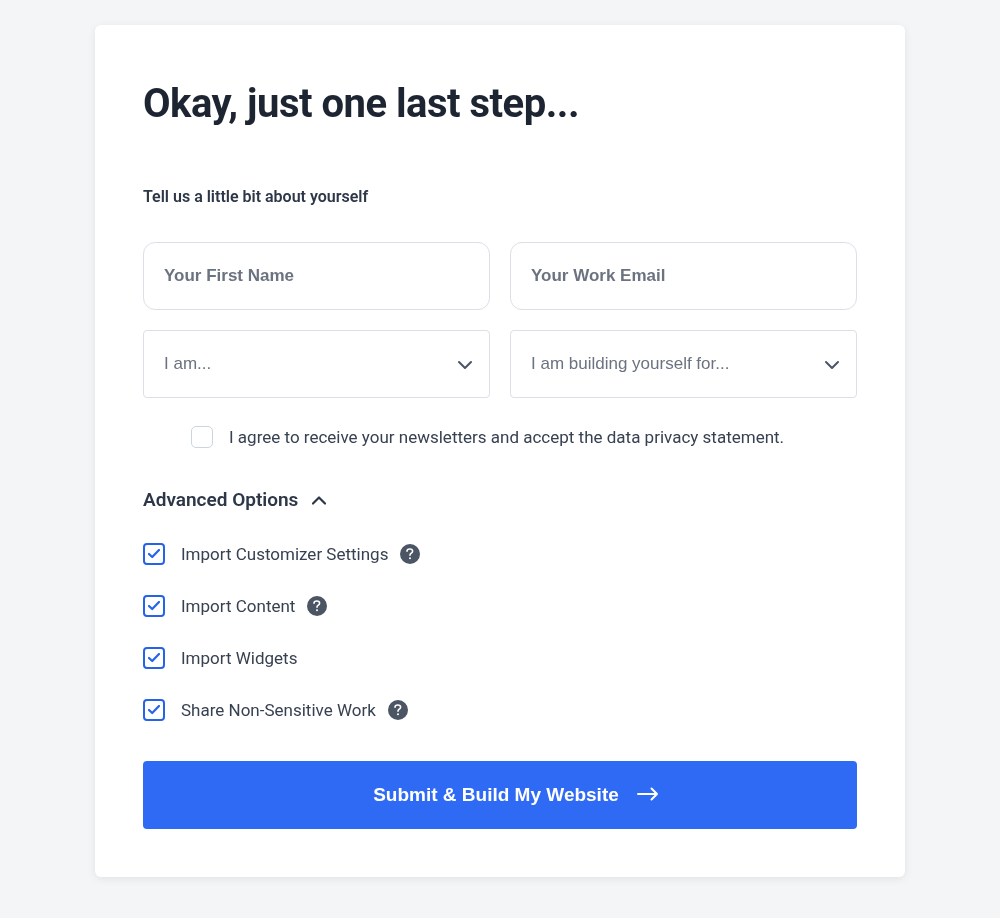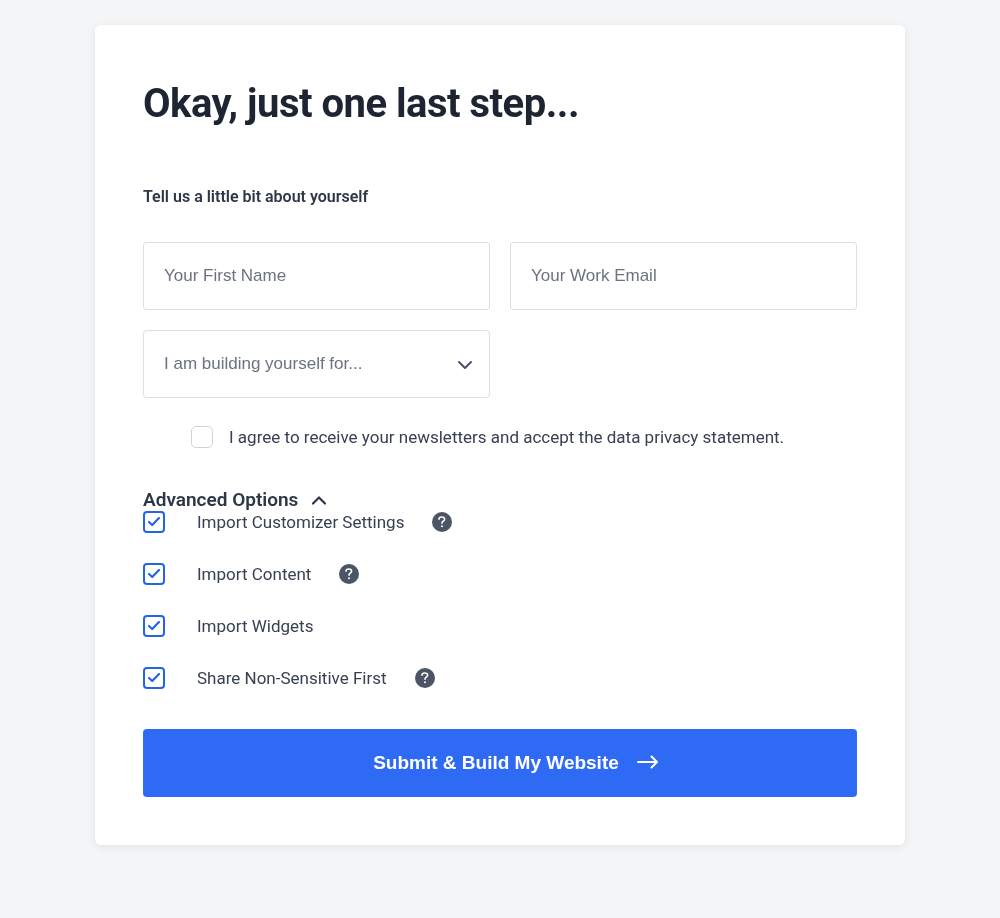--- a/index.html
+++ b/index.html
@@ -38,25 +38,26 @@
     .fields-grid {
       display: grid;
       grid-template-columns: 1fr 1fr;
       gap: 20px;
       margin-bottom: 28px;
     }
     .text-input {
       width: 100%;
       height: 68px;
       border: 1px solid #dcdfe6;
-      border-radius: 3px;
+      border-radius: 12px;
       padding: 0 20px;
       font-size: 17px;
       color: #701a75;
       background: #fff;
+      font-weight: bold;
     }
     .text-input::placeholder {
       color: #6b7280;
     }
     .select-wrapper {
       position: relative;
       width: 100%;
     }
     .select-input {
       width: 100%;
@@ -102,33 +103,33 @@
       border: 2px solid #2563eb;
       border-radius: 4px;
     }
     .consent-text {
       font-size: 17px;
       color: #374151;
     }
     .advanced-header {
       display: flex;
       align-items: center;
+      margin-bottom: 32px;
       cursor: pointer;
     }
     .advanced-label {
       font-size: 19px;
       font-weight: 600;
       color: #2d3748;
       margin-right: 14px;
     }
     .option-row {
       display: flex;
       align-items: center;
       margin-bottom: 30px;
-      gap: 16px;
     }
     .option-label {
       font-size: 17px;
       color: #374151;
       margin-right: 12px;
     }
     .help-icon {
       width: 20px;
       height: 20px;
       border-radius: 50%;
@@ -163,20 +164,28 @@
 <body>
 
 <div class="card">
   <h1 class="title">Okay, just one last step...</h1>
   <div class="subtitle">Tell us a little bit about yourself</div>
 
   <div class="fields-grid">
     <input class="text-input" type="text" placeholder="Your First Name" style="">
     <input class="text-input" type="text" placeholder="Your Work Email" style="">
 
+    <div class="select-wrapper">
+      <button class="select-input" type="button">I am...</button>
+      <span class="select-caret">
+        <svg width="14" height="9" viewBox="0 0 14 9" fill="none">
+          <path d="M1 1.5L7 7.5L13 1.5" stroke="#4a5568" stroke-width="2" stroke-linecap="round" stroke-linejoin="round"></path>
+        </svg>
+      </span>
+    </div>
 
     <div class="select-wrapper">
       <button class="select-input" type="button">I am building yourself for...</button>
       <span class="select-caret">
         <svg width="14" height="9" viewBox="0 0 14 9" fill="none">
           <path d="M1 1.5L7 7.5L13 1.5" stroke="#4a5568" stroke-width="2" stroke-linecap="round" stroke-linejoin="round"></path>
         </svg>
       </span>
     </div>
   </div>
@@ -234,21 +243,21 @@
       </div>
       <span class="option-label">Import Widgets</span>
     </div>
 
     <div class="option-row">
       <div class="checkbox checked">
         <svg width="12" height="10" viewBox="0 0 12 10" fill="none">
             <path d="M1 5L4.2 8L11 1" stroke="#2563eb" stroke-width="2.2" stroke-linecap="round" stroke-linejoin="round"></path>
           </svg>
       </div>
-      <span class="option-label">Share Non-Sensitive First</span>
+      <span class="option-label">Share Non-Sensitive Work</span>
       <span class="help-icon">
         <svg width="8" height="12" viewBox="0 0 8 12" fill="none">
             <path d="M1 3.2C1 1.8 2.2 1 3.8 1C5.4 1 6.6 1.9 6.6 3.2C6.6 4.3 5.9 4.8 5 5.4C4.3 5.9 4 6.3 4 7.2" stroke="#fff" stroke-width="1.6" stroke-linecap="round"></path>
             <circle cx="4" cy="10.2" r="1" fill="#fff"></circle>
           </svg>
       </span>
     </div>
   </div>
 
   <button class="submit-btn">

